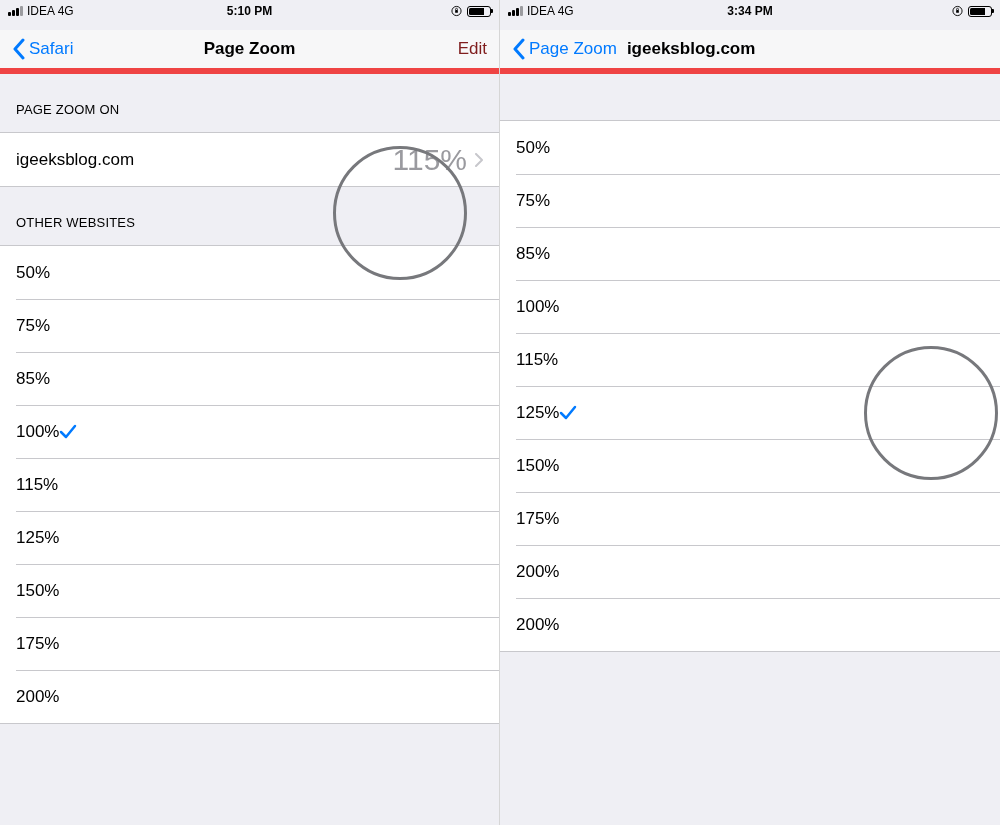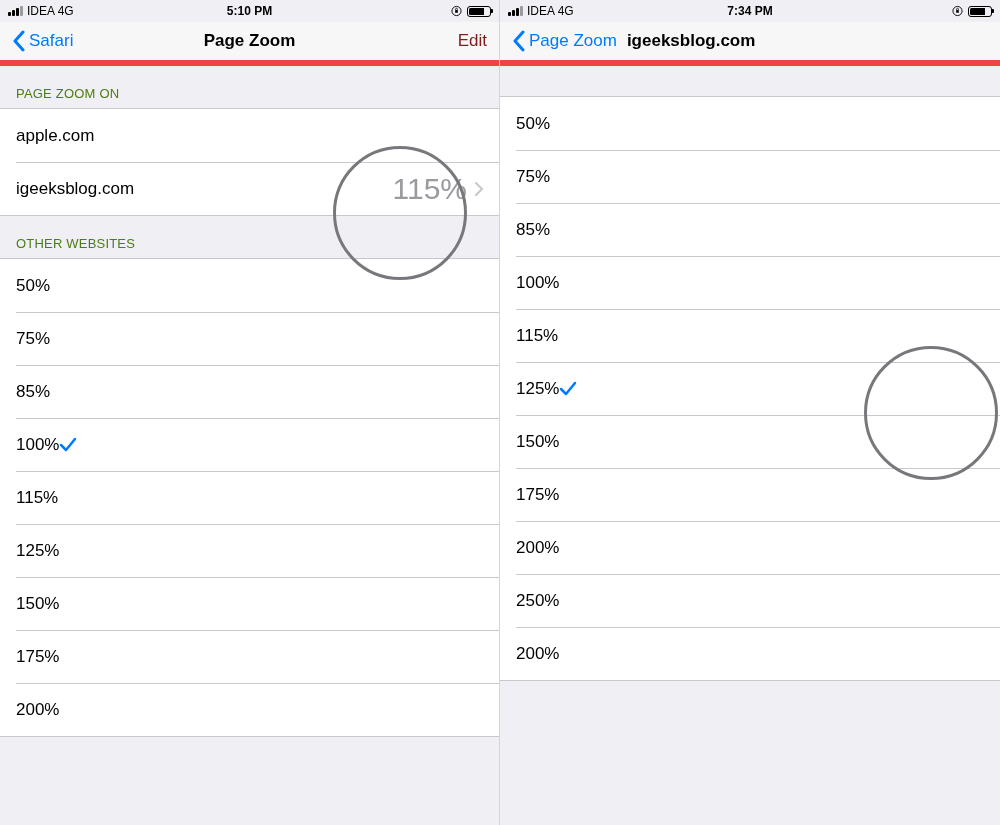--- a/index.html
+++ b/index.html
@@ -1,36 +1,36 @@
 <!DOCTYPE html>
 <html><head>
   <meta charset="utf-8">
   <style>
     * { margin: 0; padding: 0; box-sizing: border-box; font-family: -apple-system, 'Helvetica Neue', Helvetica, Arial, sans-serif; -webkit-font-smoothing: antialiased; }
     body { background: #fff; width: 1000px; height: 825px; display: flex; position: relative; }
-    .phone { width: 500px; height: 825px; background: #efeff4; display: flex; flex-direction: column; position: relative; overflow: hidden; }
+    .phone { width: 500px; height: 825px; background: #efeff4; display: flex; flex-direction: column; position: relative; overflow: hidden; gap: 8px; }
     .phone-left { border-right: 1px solid #d6d6d6; }
     .status-bar { height: 22px; display: flex; align-items: center; padding: 0 8px; background: #efeff4; font-size: 12px; position: relative; }
     .st-left { display: flex; align-items: center; gap: 4px; }
     .signal { display: flex; align-items: flex-end; gap: 1px; }
     .signal span { width: 3px; background: #000; border-radius: 1px; }
     .signal .b1 { height: 4px; } .signal .b2 { height: 6px; } .signal .b3 { height: 8px; } .signal .b4 { height: 10px; opacity: .35; }
     .carrier { font-size: 12px; font-weight: 400; }
     .st-center { position: absolute; left: 50%; transform: translateX(-50%); font-size: 12px; font-weight: 600; }
     .st-right { margin-left: auto; display: flex; align-items: center; gap: 5px; }
     .lock-icon svg { width: 11px; height: 12px; display: block; }
     .battery { width: 24px; height: 11px; border: 1px solid #000; border-radius: 3px; position: relative; }
     .battery::after { content: ''; position: absolute; right: -3px; top: 2.5px; width: 2px; height: 4px; background: #000; border-radius: 0 1px 1px 0; }
     .battery .fill { position: absolute; left: 1px; top: 1px; bottom: 1px; width: 70%; background: #000; border-radius: 1.5px 0 0 1.5px; }
     .nav { height: 44px; border-bottom: 6px solid #ef4444; display: flex; align-items: center; background: #f7f7f8; position: relative; padding: 0 12px; }
     .nav-back { display: flex; align-items: center; color: #007aff; font-size: 17px; cursor: pointer; }
     .nav-back svg { width: 13px; height: 22px; margin-right: 4px; }
     .nav-title { position: absolute; left: 50%; transform: translateX(-50%); font-size: 17px; font-weight: 600; color: #000; }
     .nav-edit { margin-left: auto; color: #7f1d1d; font-size: 17px; cursor: pointer; }
-    .section-header { font-size: 13px; color: #4d7c0f; padding: 20px 16px 7px; text-transform: uppercase; letter-spacing: .2px; background: #efeff4; }
+    .section-header { font-size: 13px; color: #000000; padding: 20px 16px 7px; text-transform: uppercase; letter-spacing: .2px; background: #efeff4; }
     .list { background: #fff; border-top: 1px solid #c8c8cc; border-bottom: 1px solid #c8c8cc; }
     .row { display: flex; align-items: center; height: 53px; padding: 0 16px; font-size: 17px; color: #000; position: relative; background: #fff; cursor: pointer; }
     .row + .row::before { content: ''; position: absolute; top: 0; left: 16px; right: 0; height: 1px; background: #c8c8cc; }
     .row .value { margin-left: auto; color: #8e8e93; font-size: 17px; }
     .row .chev { margin-left: 8px; }
     .row .chev svg { width: 8px; height: 14px; display: block; }
     .check svg { width: 18px; height: 16px; display: block; margin-left: auto; }
     .spacer { height: 30px; background: #efeff4; }
     .circle { position: absolute; border: 3px solid #77787c; border-radius: 50%; pointer-events: none; }
     .circle.c1 { width: 134px; height: 134px; left: 333px; top: 146px; }
@@ -75,23 +75,20 @@
           <path d="M11 2 L3 11 L11 20" fill="none" stroke="#007aff" stroke-width="3" stroke-linecap="round" stroke-linejoin="round"></path>
         </svg>
       <span>Safari</span>
     </div>
     <div class="nav-title">Page Zoom</div>
     <div class="nav-edit">Edit</div>
   </div>
 
   <div class="section-header">PAGE ZOOM ON</div>
   <div class="list">
-    <div class="row">
-      <span>apple.com</span>
-    </div>
     <div class="row igeeks">
       <span>igeeksblog.com</span>
       <span class="value">115%</span>
       <span class="chev">
           <svg viewBox="0 0 8 14">
             <path d="M1 1 L7 7 L1 13" fill="none" stroke="#c7c7cc" stroke-width="2" stroke-linecap="round" stroke-linejoin="round"></path>
           </svg>
         </span>
     </div>
   </div>
@@ -137,21 +134,21 @@
   <div class="status-bar">
     <div class="st-left">
       <span class="signal">
           <span class="b1"></span>
           <span class="b2"></span>
           <span class="b3"></span>
           <span class="b4"></span>
         </span>
       <span class="carrier">IDEA 4G</span>
     </div>
-    <span class="st-center">7:34 PM</span>
+    <span class="st-center">3:34 PM</span>
     <div class="st-right">
       <span class="lock-icon">
           <svg viewBox="0 0 12 12">
             <circle cx="6" cy="6" r="5" fill="none" stroke="#000" stroke-width="1"></circle>
             <rect x="4.5" y="5" width="3" height="3" rx=".5" fill="#000"></rect>
             <path d="M5 5 V4 a1 1 0 0 1 2 0 V5" fill="none" stroke="#000" stroke-width=".8"></path>
           </svg>
         </span>
       <span class="battery">
           <span class="fill"></span>
@@ -197,22 +194,19 @@
       <div class="row">
         <span>150%</span>
       </div>
       <div class="row">
         <span>175%</span>
       </div>
       <div class="row">
         <span>200%</span>
       </div>
       <div class="row">
-        <span>250%</span>
-      </div>
-      <div class="row">
         <span>200%</span>
       </div>
     </div>
 </div>
 
 <div class="circle c1"></div>
 <div class="circle c2"></div>
 
 </body></html>

